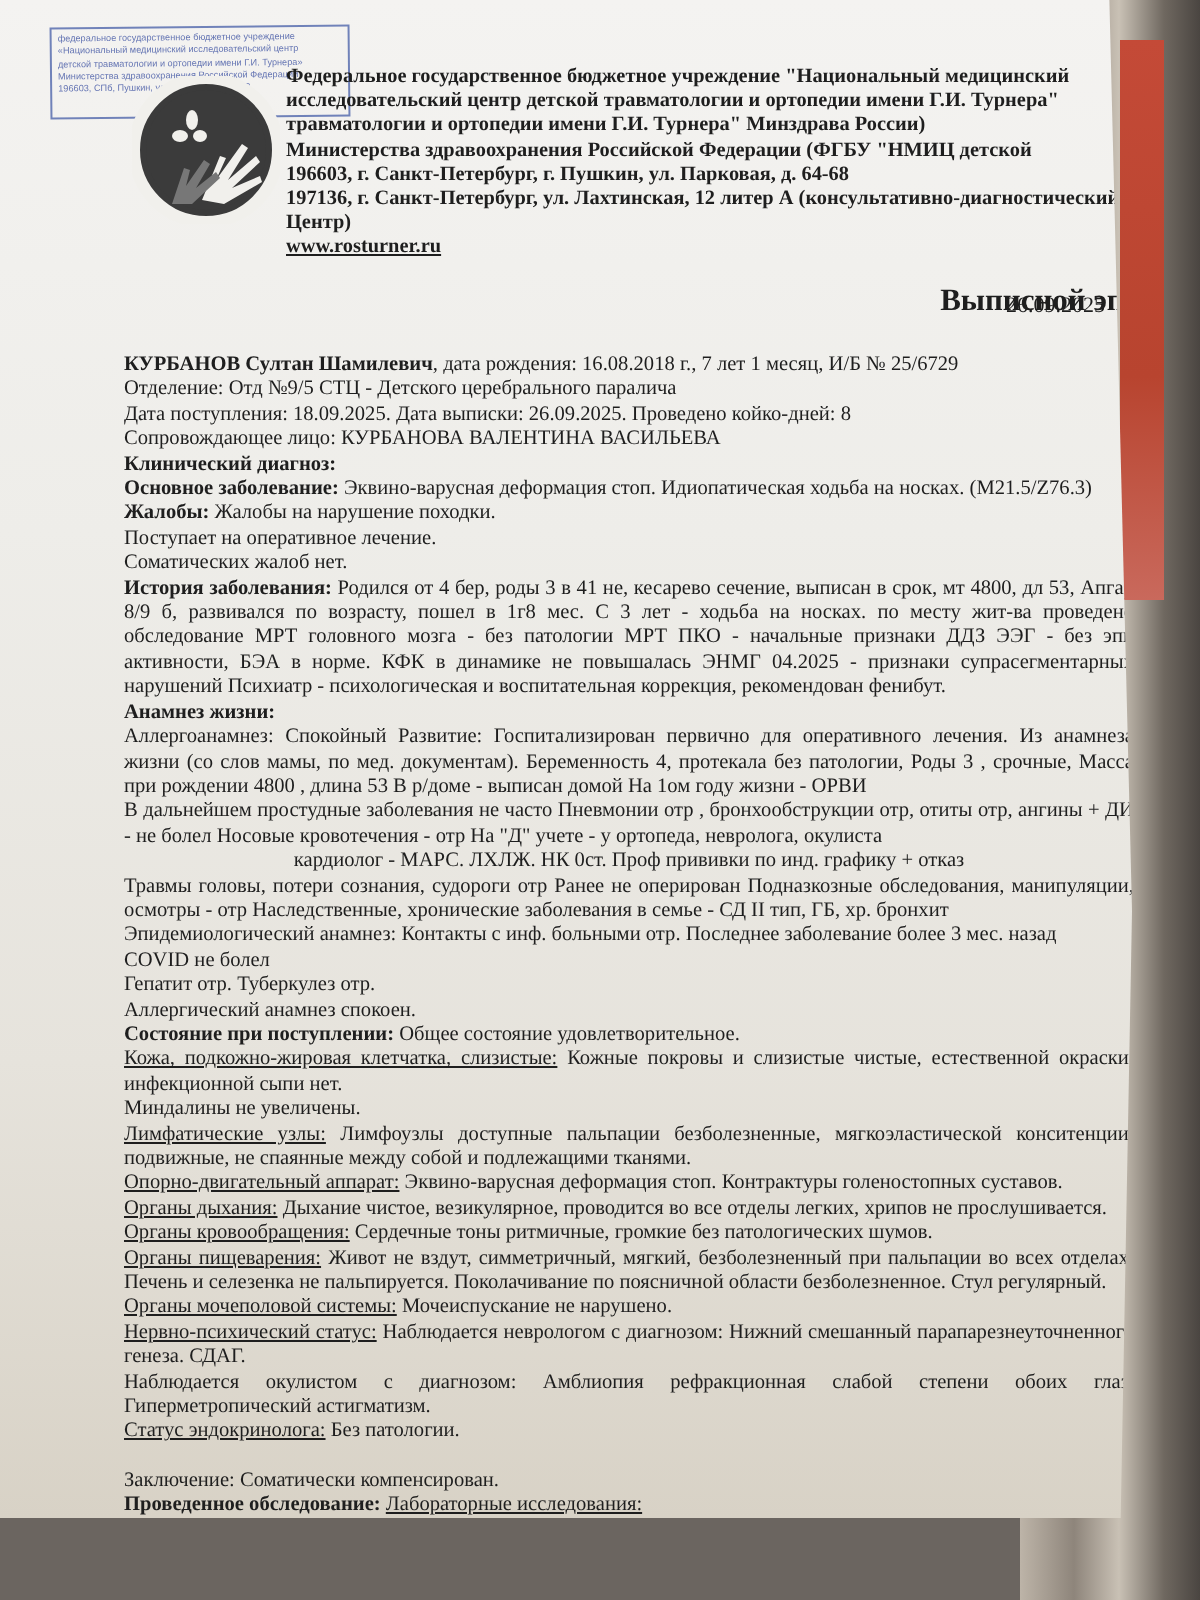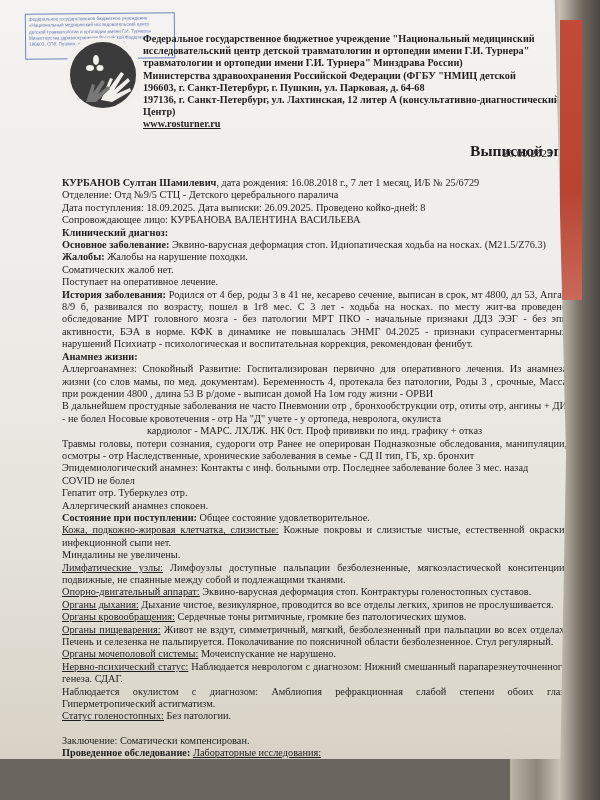--- a/index.html
+++ b/index.html
@@ -95,22 +95,22 @@
   <div class="title">Выписной эпикриз</div>
 
   <div class="body-text">
     <p><span class="b">КУРБАНОВ Султан Шамилевич</span><span>, дата рождения: 16.08.2018 г., 7 лет 1 месяц, И/Б № 25/6729</span></p>
     <p>Отделение: Отд №9/5 СТЦ - Детского церебрального паралича</p>
     <p>Дата поступления: 18.09.2025. Дата выписки: 26.09.2025. Проведено койко-дней: 8</p>
     <p>Сопровождающее лицо: КУРБАНОВА ВАЛЕНТИНА ВАСИЛЬЕВА</p>
     <p class="b">Клинический диагноз:</p>
     <p><span class="b">Основное заболевание:</span><span> Эквино-варусная деформация стоп. Идиопатическая ходьба на носках. (M21.5/Z76.3)</span></p>
     <p><span class="b">Жалобы:</span><span> Жалобы на нарушение походки.</span></p>
+    <p>Поступает на оперативное лечение.</p>
     <p>Соматических жалоб нет.</p>
-    <p>Поступает на оперативное лечение.</p>
     <p><span class="b">История заболевания:</span><span> Родился от 4 бер, роды 3 в 41 не, кесарево сечение, выписан в срок, мт 4800, дл 53, Апгар 8/9 б, развивался по возрасту, пошел в 1г8 мес. С 3 лет - ходьба на носках. по месту жит-ва проведено обследование МРТ головного мозга - без патологии МРТ ПКО - начальные признаки ДДЗ ЭЭГ - без эпи активности, БЭА в норме. КФК в динамике не повышалась ЭНМГ 04.2025 - признаки супрасегментарных нарушений Психиатр - психологическая и воспитательная коррекция, рекомендован фенибут.</span></p>
     <p class="b">Анамнез жизни:</p>
     <p>Аллергоанамнез: Спокойный Развитие: Госпитализирован первично для оперативного лечения. Из анамнеза жизни (со слов мамы, по мед. документам). Беременность 4, протекала без патологии, Роды 3 , срочные, Масса при рождении 4800 , длина 53 В р/доме - выписан домой На 1ом году жизни - ОРВИ</p>
     <p>В дальнейшем простудные заболевания не часто Пневмонии отр , бронхообструкции отр, отиты отр, ангины + ДИ - не болел Носовые кровотечения - отр На "Д" учете - у ортопеда, невролога, окулиста</p>
     <p class="center">кардиолог - МАРС. ЛХЛЖ. НК 0ст. Проф прививки по инд. графику + отказ</p>
     <p>Травмы головы, потери сознания, судороги отр Ранее не оперирован Подназкозные обследования, манипуляции, осмотры - отр Наследственные, хронические заболевания в семье - СД II тип, ГБ, хр. бронхит</p>
     <p>Эпидемиологический анамнез: Контакты с инф. больными отр. Последнее заболевание более 3 мес. назад</p>
     <p>COVID не болел</p>
     <p>Гепатит отр. Туберкулез отр.</p>
     <p>Аллергический анамнез спокоен.</p>
@@ -119,19 +119,19 @@
     <p><span class="u">Кожа, подкожно-жировая клетчатка, слизистые:</span><span> Кожные покровы и слизистые чистые, естественной окраски, инфекционной сыпи нет.</span></p>
     <p><span class="u"></span><span>Миндалины не увеличены.</span></p>
     <p><span class="u">Лимфатические узлы:</span><span> Лимфоузлы доступные пальпации безболезненные, мягкоэластической конситенции, подвижные, не спаянные между собой и подлежащими тканями.</span></p>
     <p><span class="u">Опорно-двигательный аппарат:</span><span> Эквино-варусная деформация стоп. Контрактуры голеностопных суставов.</span></p>
     <p><span class="u">Органы дыхания:</span><span> Дыхание чистое, везикулярное, проводится во все отделы легких, хрипов не прослушивается.</span></p>
     <p><span class="u">Органы кровообращения:</span><span> Сердечные тоны ритмичные, громкие без патологических шумов.</span></p>
     <p><span class="u">Органы пищеварения:</span><span> Живот не вздут, симметричный, мягкий, безболезненный при пальпации во всех отделах. Печень и селезенка не пальпируется. Поколачивание по поясничной области безболезненное. Стул регулярный.</span></p>
     <p><span class="u">Органы мочеполовой системы:</span><span> Мочеиспускание не нарушено.</span></p>
     <p><span class="u">Нервно-психический статус:</span><span> Наблюдается неврологом с диагнозом: Нижний смешанный парапарезнеуточненного генеза. СДАГ.</span></p>
     <p><span class="u"></span><span>Наблюдается окулистом с диагнозом: Амблиопия рефракционная слабой степени обоих глаз. Гиперметропический астигматизм.</span></p>
-    <p><span class="u">Статус голеностопных:</span><span> Без патологии.</span></p>
+    <p><span class="u">Статус эндокринолога:</span><span> Без патологии.</span></p>
 
     <div class="gap"></div>
     <p>Заключение: Соматически компенсирован.</p>
     <p><span class="b">Проведенное обследование:</span> <span class="u">Лабораторные исследования:</span></p>
   </div>
 </div>
 
 </body></html>

